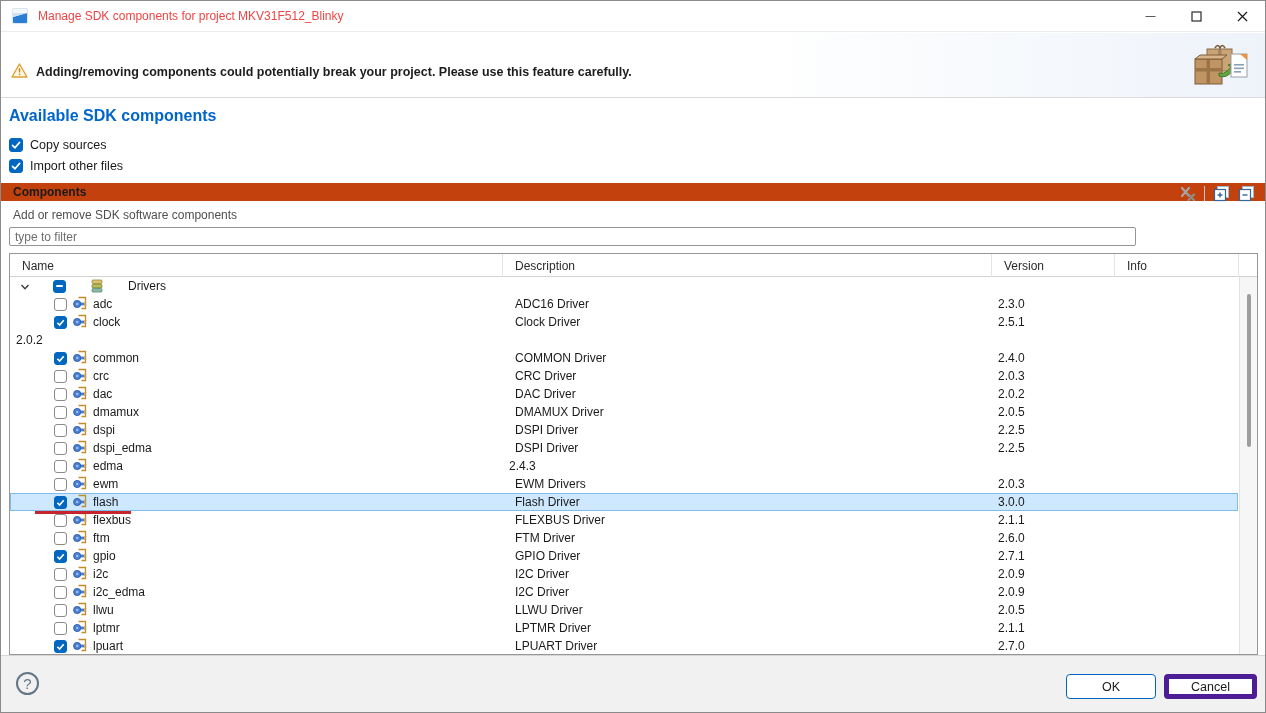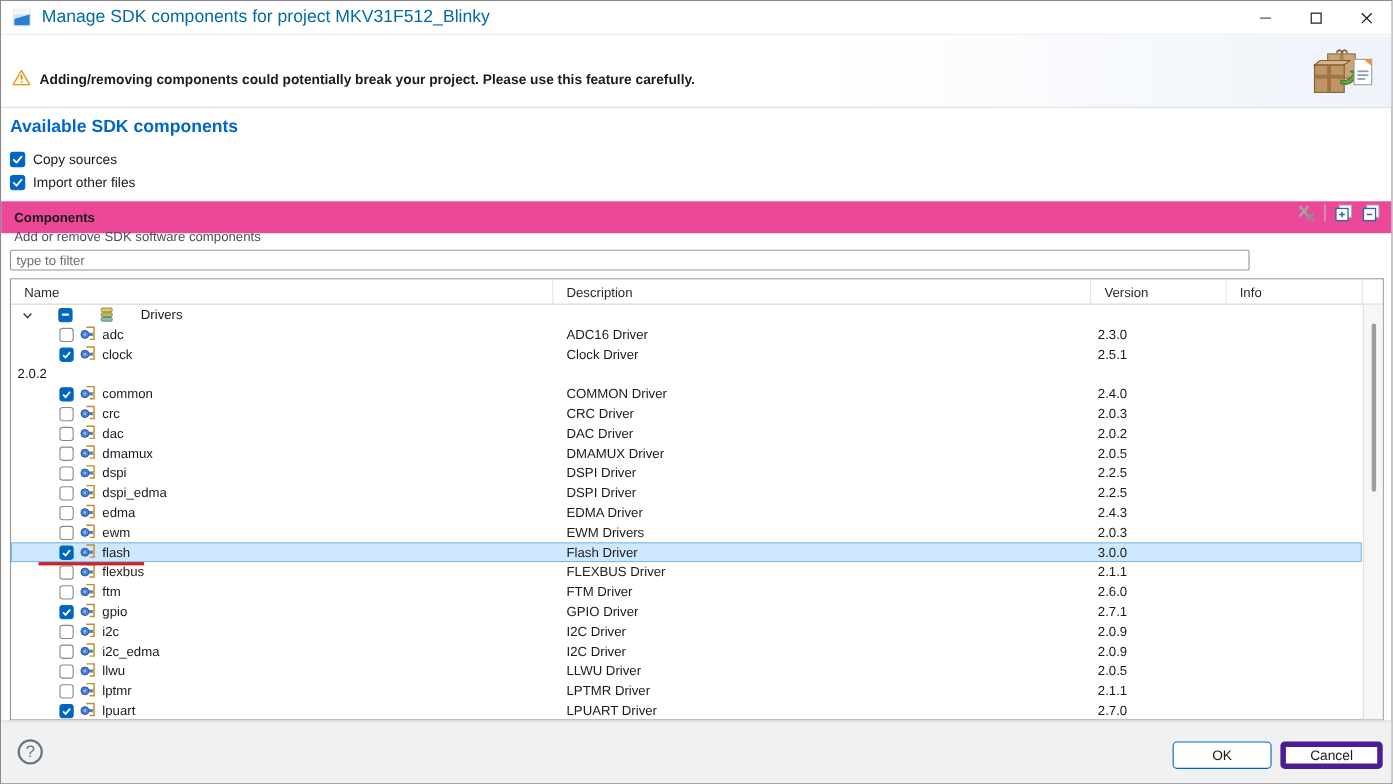--- a/index.html
+++ b/index.html
@@ -5,40 +5,40 @@
   * { margin:0; padding:0; box-sizing:border-box; }
   html,body { background:#d9d9d9; font-family:"Liberation Sans","DejaVu Sans",sans-serif; }
   .window {
     position:relative; width:1266px; height:713px; background:#ffffff;
     border:1px solid #8a8a8a; overflow:hidden; font-size:12px; color:#1a1a1a;
   }
   
   .titlebar { position:absolute; left:0; top:0; right:0; height:31px; background:#ffffff;
     border-bottom:1px solid #ececec; display:flex; align-items:center; }
   .appicon { width:16px; height:16px; margin:0 10px 0 11px; border-radius:2px; overflow:hidden; flex:none; }
-  .title-text { font-size:16px; color:#0369a1; }
+  .title-text { font-size:12px; color:#ef4444; }
   .win-controls { position:absolute; right:0; top:0; height:31px; display:flex; }
   .win-btn { width:46px; height:31px; display:flex; align-items:center; justify-content:center; }
   
   .banner { position:absolute; left:0; top:32px; right:0; height:65px;
     background:linear-gradient(90deg,#ffffff 60%,#eef3fa 100%); border-bottom:1px solid #dadada; }
   .warn-row { position:absolute; left:10px; top:30px; display:flex; align-items:center; gap:8px; }
   .warn-text { font-weight:700; font-size:12.5px; color:#1c1c1c; }
   .banner-art { position:absolute; right:16px; top:6px; }
   
   .heading { position:absolute; left:8px; top:106px; font-size:16px; font-weight:700; color:var(--heading); }
   .opt-row { position:absolute; left:8px; display:flex; align-items:center; gap:7px; cursor:default; }
   .opt-row .lbl { font-size:12.5px; }
   .cbx { width:14px; height:14px; border-radius:3px; border:1px solid #8a8a8a; background:#fff;
     display:flex; align-items:center; justify-content:center; flex:none; }
   .cbx.checked { background:var(--accent); border-color:var(--accent); }
   .cbx svg.tick { display:none; }
   .cbx.checked svg.tick { display:block; }
   
-  .comp-bar { position:absolute; left:0; right:0; top:182px; height:29px; background:#ec4899;
+  .comp-bar { position:absolute; left:0; right:0; top:182px; height:18px; background:#c2410c;
     display:flex; align-items:center; }
   .comp-bar .cap { font-weight:700; margin-left:12px; font-size:12px; }
   .comp-tools { position:absolute; right:10px; top:0; height:21px; display:flex; align-items:center; gap:7px; }
   .tool { width:18px; height:17px; display:flex; align-items:center; justify-content:center; }
   .vsep { width:1px; height:15px; background:#c4c4c4; }
   .subtitle { position:absolute; left:12px; top:207px; color:#4f4f4f; font-size:12px; }
   .filterbox { position:absolute; left:8px; top:226px; width:1127px; height:19px;
     border:1px solid #949494; border-radius:2px; font-family:inherit; font-size:12px;
     padding:0 5px; color:#1a1a1a; outline:none; }
   .filterbox::placeholder { color:#6e6e6e; opacity:1; }
@@ -446,21 +446,20 @@
           <path d="M6.5 1.5 H13.5 V12.5 H9.5" fill="none" stroke="#c28c2c" stroke-width="1.3"></path>
           <rect x="8.5" y="6.6" width="4" height="2.8" fill="#4a7fd4"></rect>
           <rect x="12" y="6.2" width="2.4" height="1.2" fill="#d8a83c"></rect>
           <rect x="12" y="8.6" width="2.4" height="1.2" fill="#d8a83c"></rect>
           <circle cx="5.2" cy="8" r="3.6" fill="#4a7fd4" stroke="#2c5a9e" stroke-width="0.9"></circle>
           <circle cx="5.2" cy="8" r="1.2" fill="#9dc0ee"></circle>
         </svg>
       </span>
       <span class="nm">edma</span>
     </div>
-    <div class="c-desc dsc">EDMA Driver</div>
     <div class="c-ver ver">2.4.3</div>
     <div class="c-info inf"></div>
   </div>
 
   <div class="trow child">
     <div class="c-name">
       <span class="tcb">
         
         
       </span>

